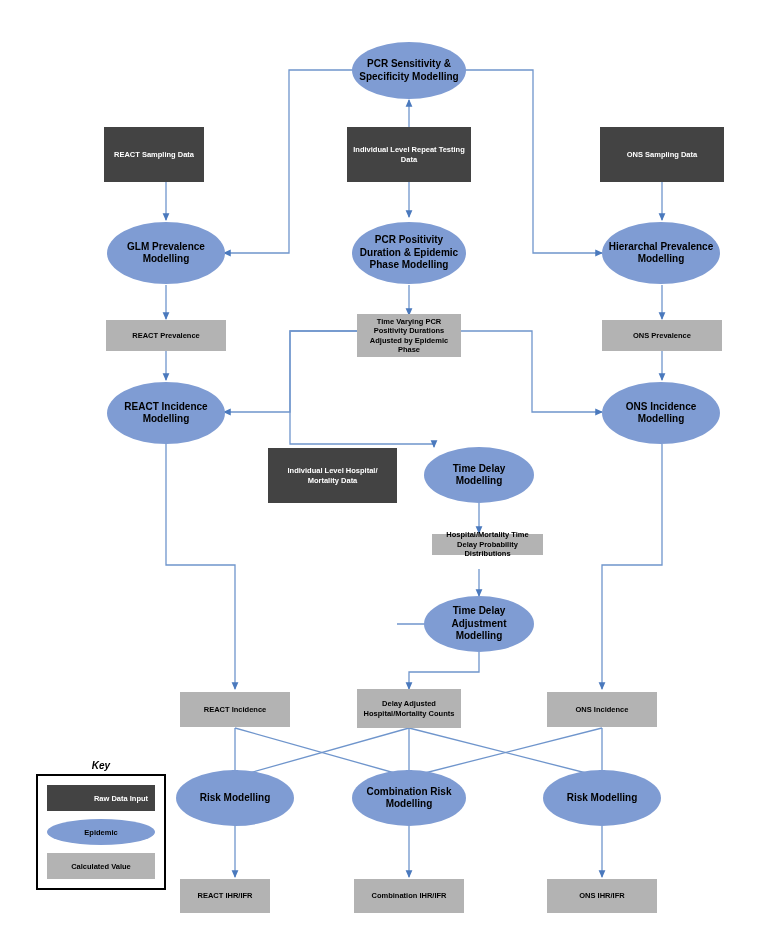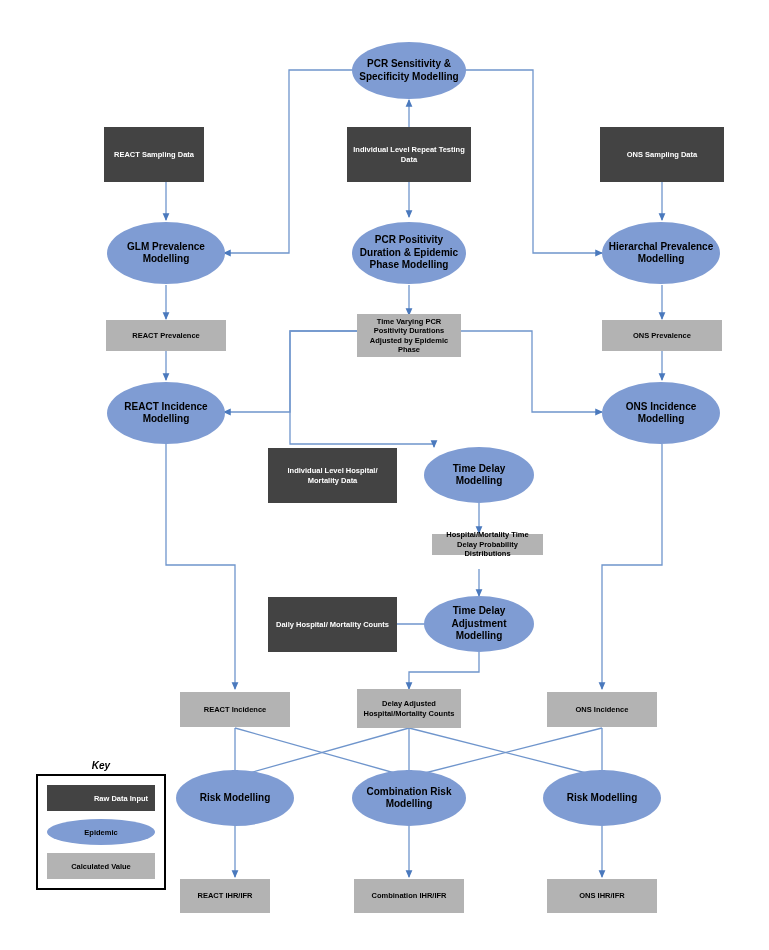--- a/index.html
+++ b/index.html
@@ -144,23 +144,20 @@
     <span>Individual Level Hospital/ Mortality Data</span>
   </div>
   <div class="node model" style="left:424px;top:447px;width:110px;height:56px;">
     <span>Time Delay Modelling</span>
   </div>
 
   <div class="node calc" style="left:424px;top:534px;width:111px;height:21px;margin-left:8px;">
     <span>Hospital/Mortality Time Delay Probability Distributions</span>
   </div>
 
-  <div class="node raw" style="left:268px;top:597px;width:129px;height:55px;">
-    <span>Daily Hospital/ Mortality Counts</span>
-  </div>
   <div class="node model" style="left:424px;top:596px;width:110px;height:56px;">
     <span>Time Delay Adjustment Modelling</span>
   </div>
 
   <div class="node calc" style="left:180px;top:692px;width:110px;height:35px;">
     <span>REACT Incidence</span>
   </div>
   <div class="node calc" style="left:357px;top:689px;width:104px;height:39px;">
     <span>Delay Adjusted Hospital/Mortality Counts</span>
   </div>

